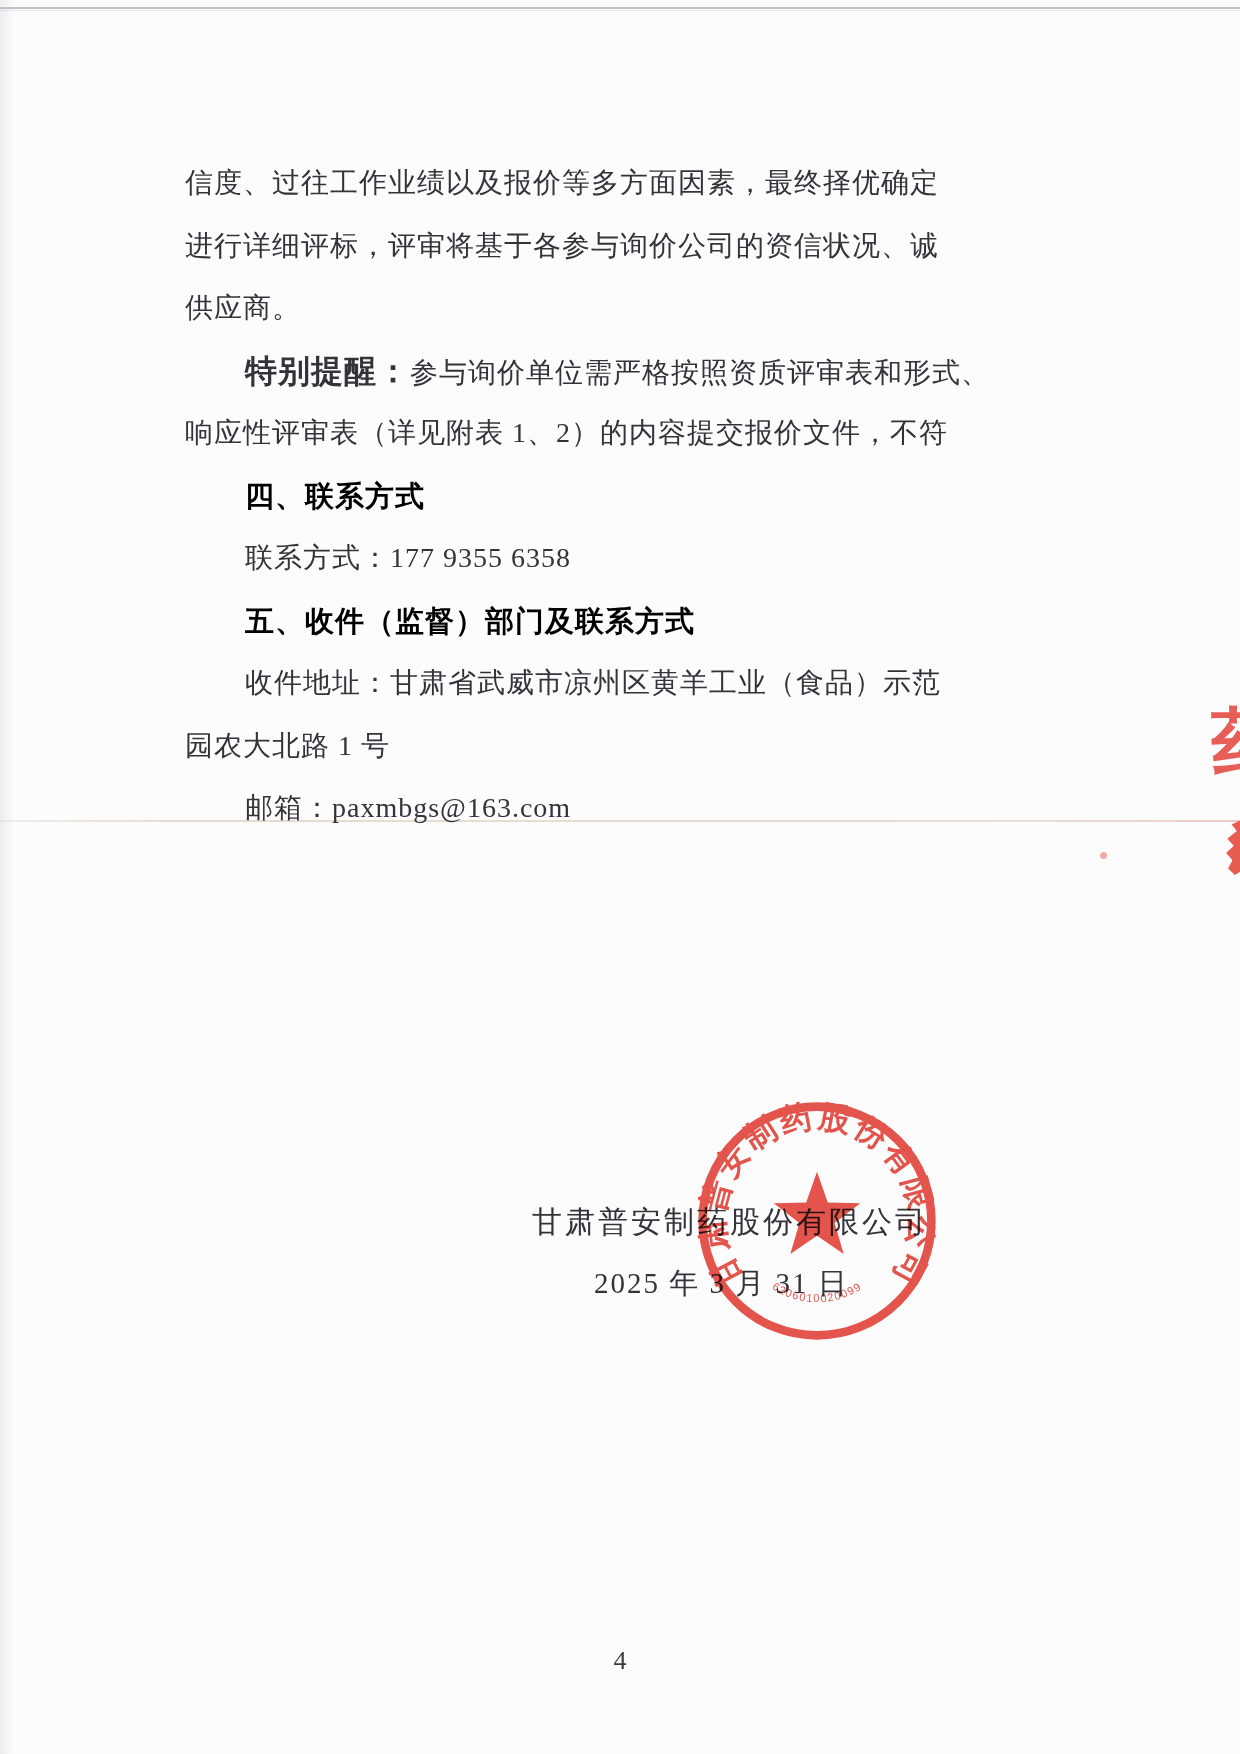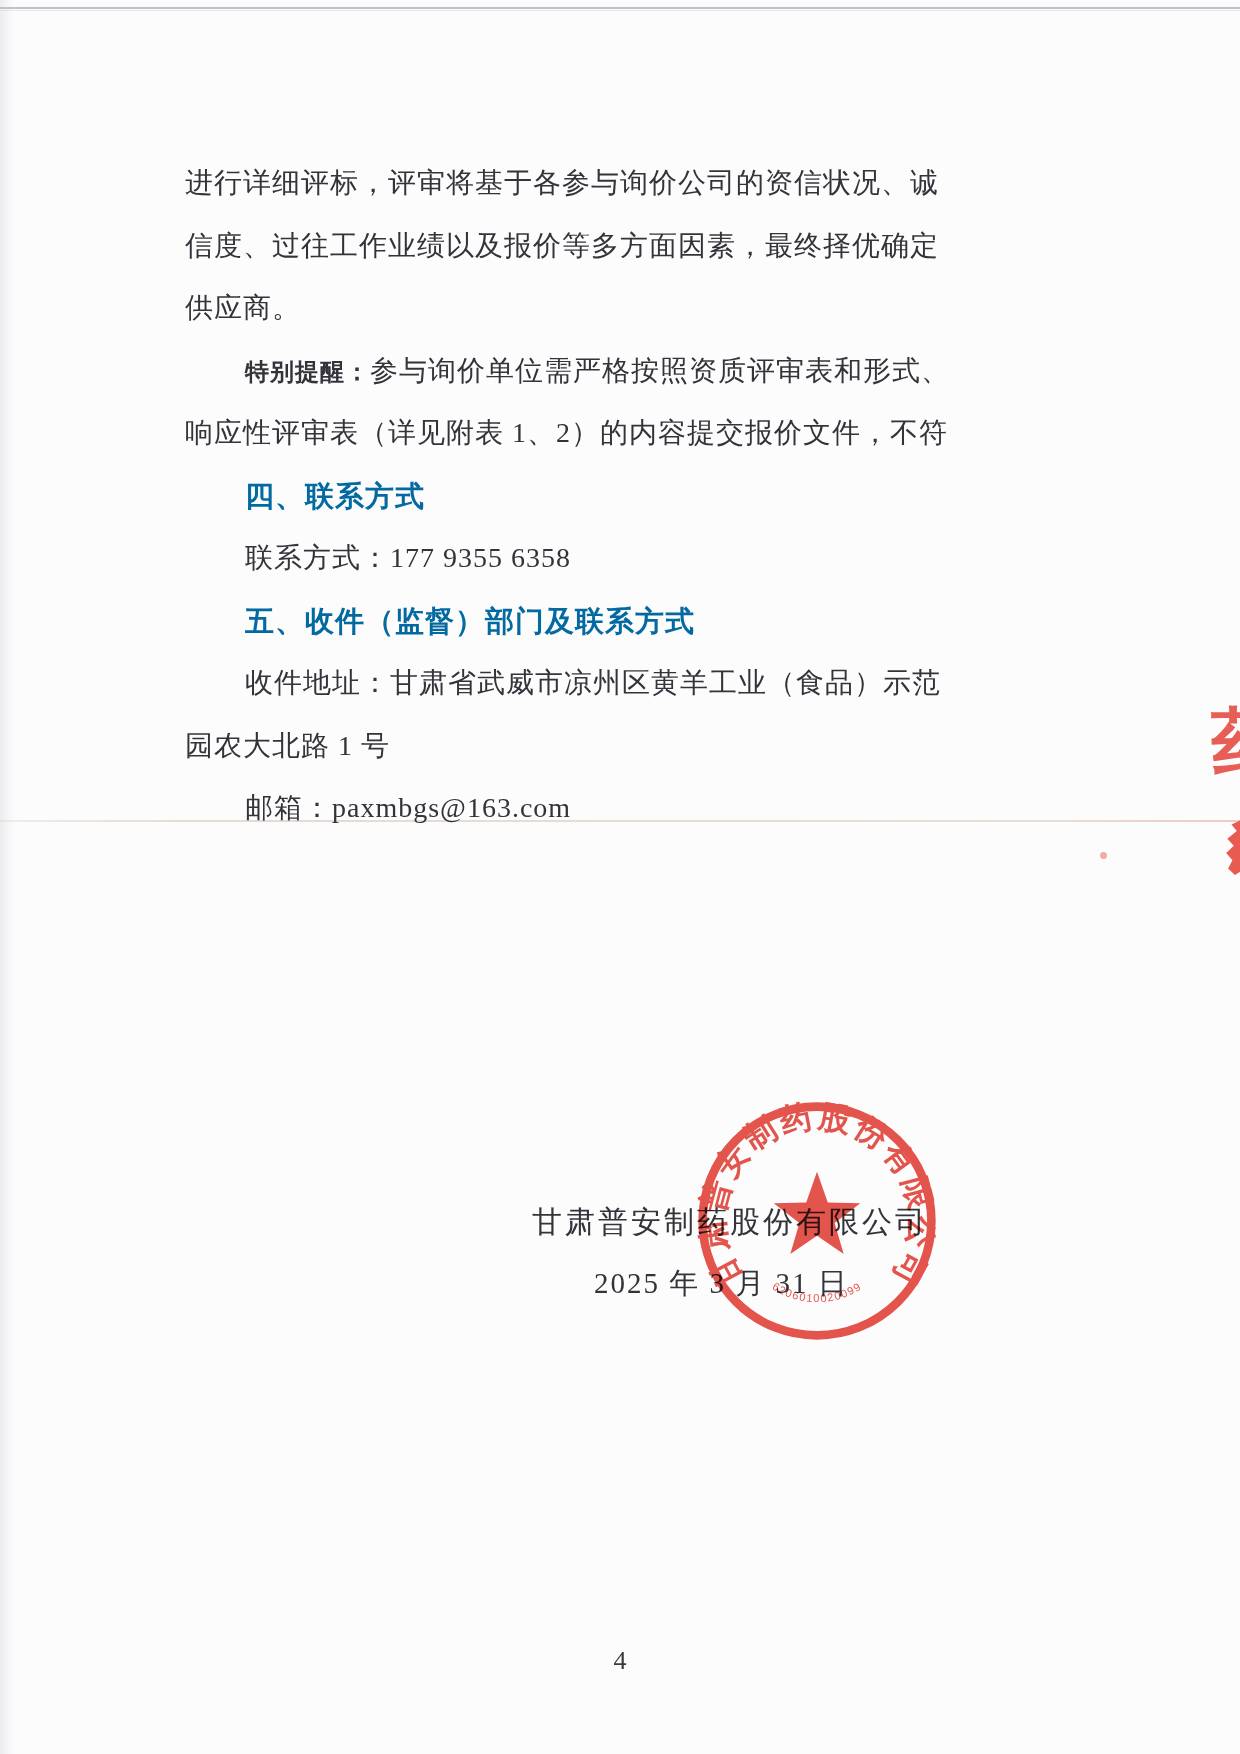--- a/index.html
+++ b/index.html
@@ -15,22 +15,22 @@
     background:linear-gradient(to right, rgba(190,190,200,0.25), rgba(190,190,200,0));}
   .fold-line{position:absolute;left:0;top:820px;width:100%;height:2px;
     background:linear-gradient(to right, rgba(212,192,172,0.25), rgba(212,192,172,0.55) 15%, rgba(212,192,172,0.5) 85%, rgba(226,170,160,0.6));}
 
   .content{
     position:absolute;left:185px;top:152px;width:800px;
     font-size:28px;letter-spacing:1px;line-height:62.5px;white-space:nowrap;
   }
   .t-line{height:62.5px;}
   .indent{padding-left:60px;}
-  .bold-lead{font-weight:bold;font-family:"Liberation Sans","DejaVu Sans",sans-serif;font-size:24px;}
-  .heading{font-weight:bold;font-family:"Liberation Sans","DejaVu Sans",sans-serif;color:#0369a1;font-size:29px;}
+  .bold-lead{font-weight:bold;font-family:"Liberation Sans","DejaVu Sans",sans-serif;font-size:32px;}
+  .heading{font-weight:bold;font-family:"Liberation Sans","DejaVu Sans",sans-serif;color:#000000;font-size:29px;}
 
   .sig-company{position:absolute;left:532px;top:1202px;font-size:30px;letter-spacing:3px;white-space:nowrap;}
   .sig-date{position:absolute;left:594px;top:1264px;font-size:29px;letter-spacing:2px;white-space:nowrap;}
   .page-num{position:absolute;left:0;top:1646px;width:100%;text-align:center;font-size:26px;color:#3a3a40;}
 
   .seal-wrap{
     position:absolute;left:694px;top:1098px;width:246px;height:246px;
     mix-blend-mode:multiply;opacity:0.93;
   }
   .edge-char{
@@ -52,22 +52,22 @@
 <body>
 
 <div class="page">
 
   <div class="scan-line-top"></div>
   <div class="scan-line-top2"></div>
   <div class="left-edge-shade"></div>
   <div class="fold-line"></div>
 
   <div class="content">
+    <div class="t-line">信度、过往工作业绩以及报价等多方面因素，最终择优确定</div>
     <div class="t-line">进行详细评标，评审将基于各参与询价公司的资信状况、诚</div>
-    <div class="t-line">信度、过往工作业绩以及报价等多方面因素，最终择优确定</div>
     <div class="t-line">供应商。</div>
     <div class="t-line indent"><span class="bold-lead">特别提醒：</span><span>参与询价单位需严格按照资质评审表和形式、</span></div>
     <div class="t-line">响应性评审表（详见附表 1、2）的内容提交报价文件，不符</div>
     <div class="t-line indent heading">四、联系方式</div>
     <div class="t-line indent">联系方式：177 9355 6358</div>
     <div class="t-line indent heading">五、收件（监督）部门及联系方式</div>
     <div class="t-line indent">收件地址：甘肃省武威市凉州区黄羊工业（食品）示范</div>
     <div class="t-line">园农大北路 1 号</div>
     <div class="t-line indent">邮箱：paxmbgs@163.com</div>
   </div>

